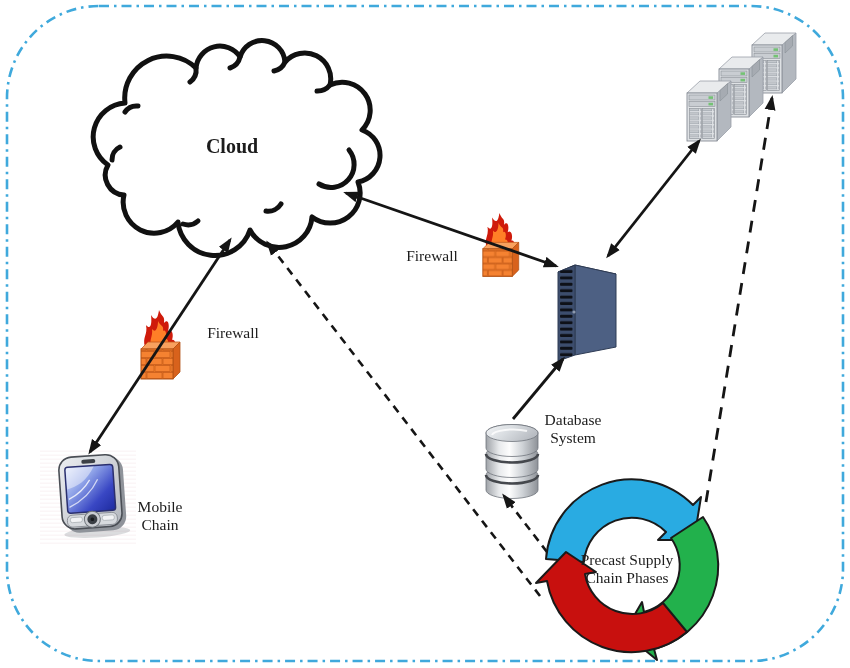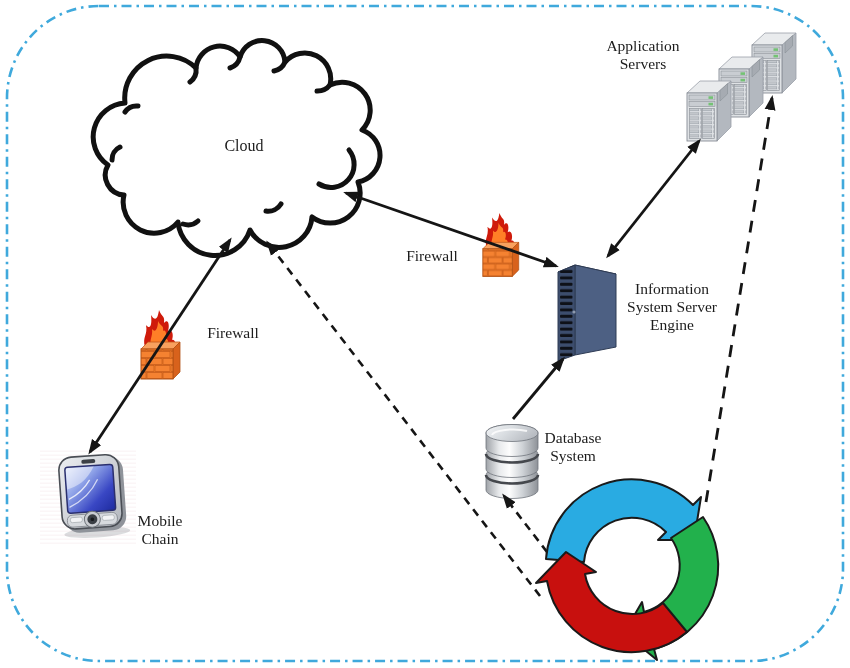--- a/index.html
+++ b/index.html
@@ -1,21 +1,21 @@
 <!DOCTYPE html>
 <html><head>
 <meta charset="utf-8">
 <style>
   html,body{margin:0;padding:0;background:#ffffff;}
   #canvas{position:relative;width:850px;height:668px;background:#ffffff;overflow:hidden;
           font-family:"Liberation Serif", serif;}
   #scene{position:absolute;left:0;top:0;}
   .lbl{position:absolute;transform:translateX(-50%);text-align:center;white-space:nowrap;
        font-size:15.5px;line-height:18px;color:#1c1c1c;z-index:5;}
-  .lbl.bold{font-weight:normal;font-size:16px;margin-left:12px;}
+  .lbl.bold{font-weight:bold;font-size:20px;}
 </style>
 </head>
 <body>
 
 <div id="canvas">
 
 <svg id="scene" width="850" height="668" viewBox="0 0 850 668">
   <defs>
     <marker id="ah" markerUnits="userSpaceOnUse" markerWidth="16" markerHeight="13" refX="12" refY="6" orient="auto-start-reverse">
       <path d="M0,0.5 L15,6 L0,11.5 Z" fill="#151515"></path>
@@ -175,43 +175,38 @@
     <path d="M546,559 A86,86 0 0 1 693,505 L701,497 L694,540 L658,540 L666,532 A48,48 0 0 0 584,562 Z" fill="#29ABE2"></path>
     <path d="M703,517 A86,86 0 0 1 654,649 L657,660 L624,633 L642,602 L644,612 A48,48 0 0 0 671,538 Z" fill="#22B14C"></path>
     <path d="M687,632 A86,86 0 0 1 547,581 L536,583 L566,552 L596,572 L585,574 A48,48 0 0 0 663,603 Z" fill="#C8100E"></path>
   </g>
 </svg>
 
 <div class="lbl bold" style="left:232px;top:137px">
   <div>Cloud</div>
 </div>
 
-<div class="lbl" style="left:643px;top:37px">
-  <div>Application</div>
-  <div>Servers</div>
-</div>
 
 <div class="lbl" style="left:432px;top:247px">
   <div>Firewall</div>
 </div>
 
 <div class="lbl" style="left:233px;top:324px">
   <div>Firewall</div>
 </div>
 
-<div class="lbl" style="left:672px;top:280px">
-  <div>Information</div>
-  <div>System Server</div>
-  <div>Engine</div>
-</div>
-
-<div class="lbl" style="left:573px;top:429px">
+
+<div class="lbl" style="left:573px;top:411px">
   <div>Database</div>
   <div>System</div>
 </div>
 
-<div class="lbl" style="left:160px;top:512px">
+<div class="lbl" style="left:160px;top:498px">
   <div>Mobile</div>
   <div>Chain</div>
 </div>
 
+<div class="lbl" style="left:627px;top:551px">
+  <div>Precast Supply</div>
+  <div>Chain Phases</div>
+</div>
 
 </div>
 
 </body></html>

